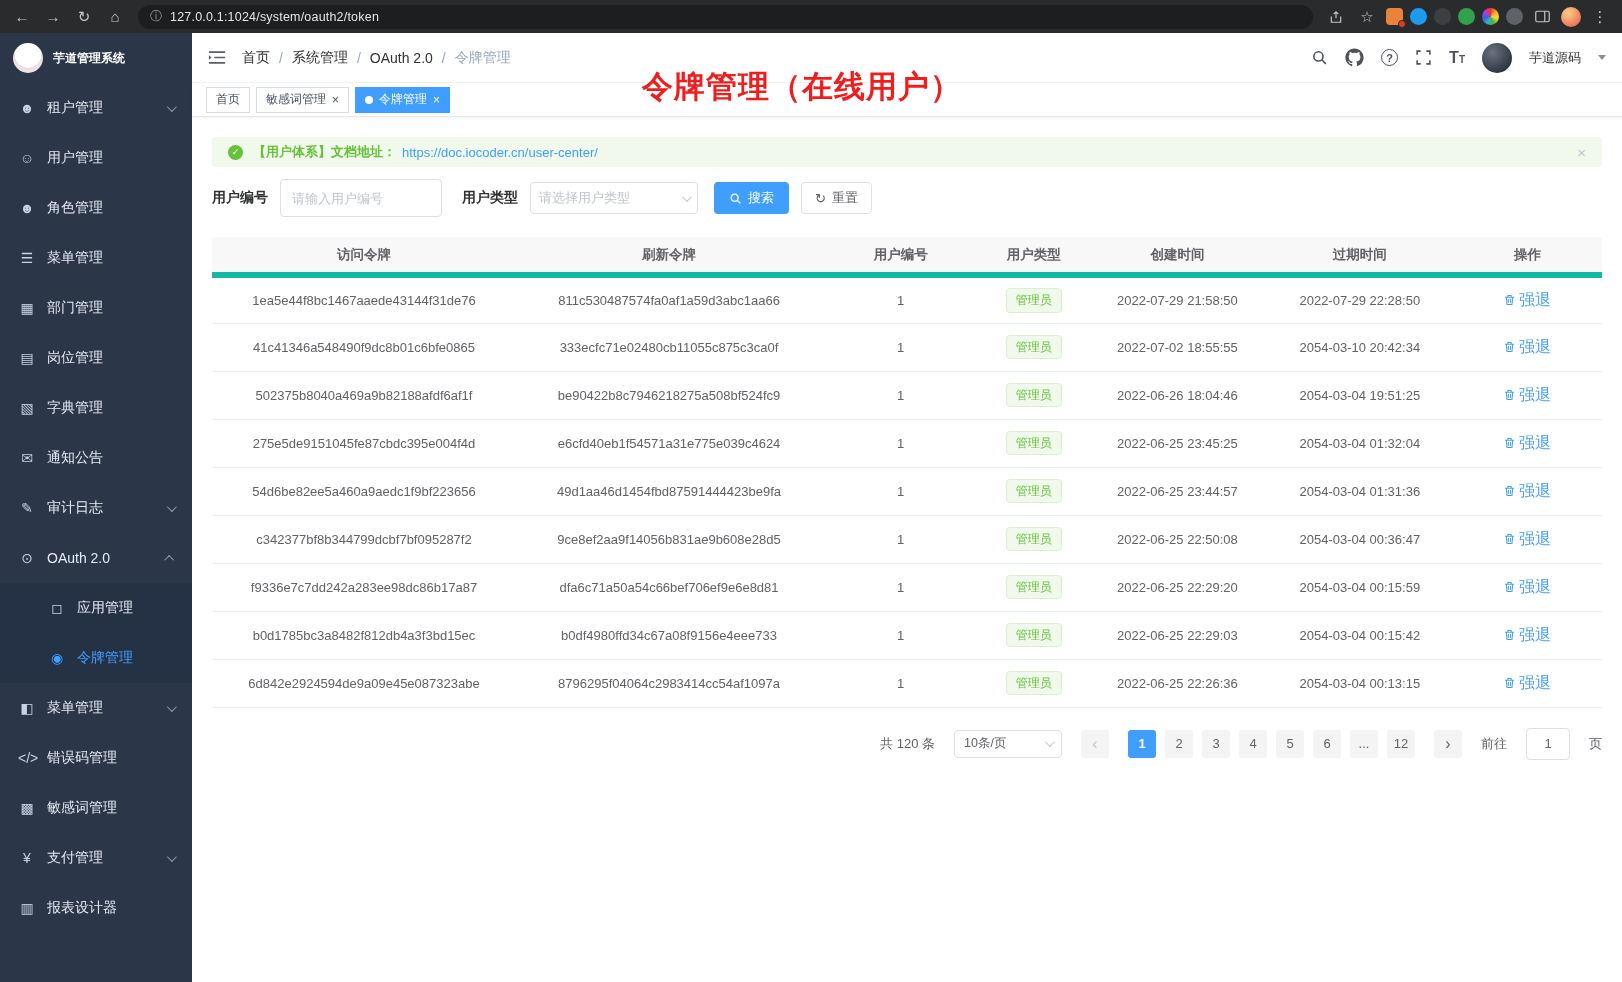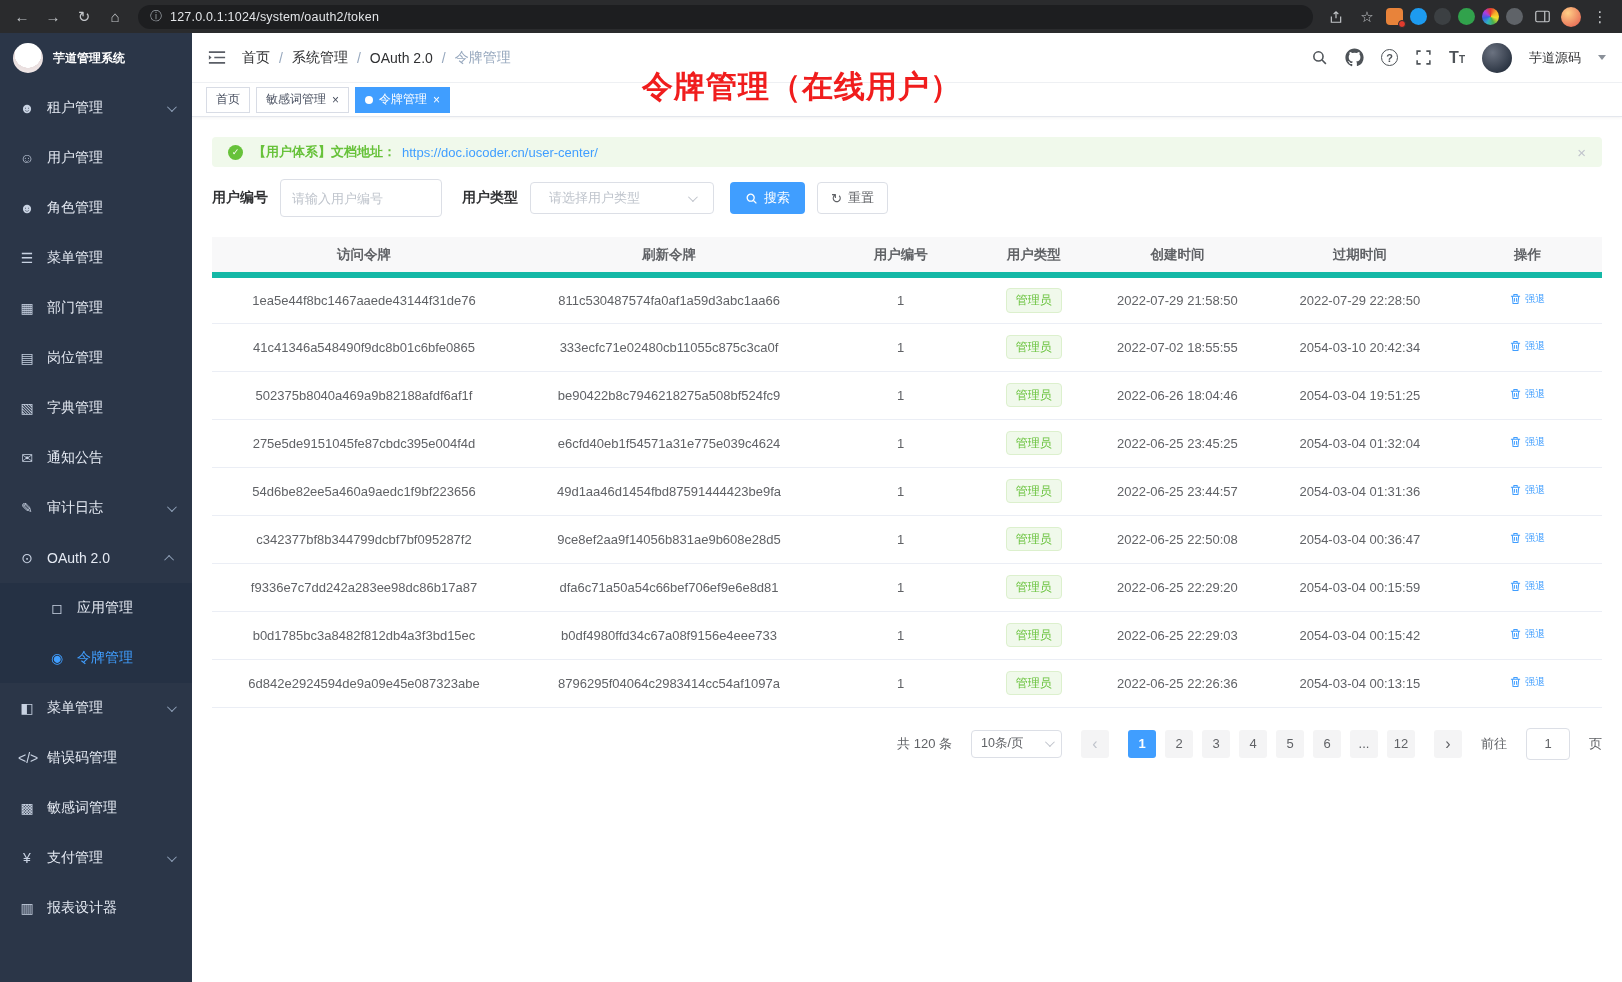--- a/index.html
+++ b/index.html
@@ -77,34 +77,34 @@
   .banner-text{color:var(--success);font-weight:700;}
   .banner-link{color:var(--primary);text-decoration:none;margin-left:6px;}
   .banner-close{margin-left:auto;color:#c0c4cc;font-size:15px;}
 
   .filters{display:flex;align-items:center;margin-top:12px;font-size:14px;}
   .f-label{font-weight:700;color:#303133;margin-right:12px;}
   .f-label.second{margin-left:20px;}
   .input,.goto-input{height:32px;border:1px solid #dcdfe6;border-radius:4px;padding:18px 11px;font-size:13px;color:#606266;outline:none;font-family:inherit;background:#fff;}
   .input{width:162px;}
   .input::placeholder,.sel-placeholder{color:#bfc4cc;}
-  .select{width:184px;height:32px;border:1px solid #dcdfe6;border-radius:4px;padding:0 18px;font-size:13px;display:flex;align-items:center;justify-content:space-between;background:#fff;}
+  .select{width:168px;height:32px;border:1px solid #dcdfe6;border-radius:4px;padding:0 8px;font-size:13px;display:flex;align-items:center;justify-content:space-between;background:#fff;}
   .sel-caret{width:7px;height:7px;border:solid #c0c4cc;border-width:0 1.3px 1.3px 0;transform:rotate(45deg) translateY(-2px);flex-shrink:0;}
   .btn-primary{height:32px;padding:0 15px;background:var(--primary);color:#fff;border:none;border-radius:4px;font-size:13px;display:inline-flex;align-items:center;gap:6px;margin-left:16px;font-family:inherit;}
   .btn-plain{height:32px;padding:0 13px;background:#fff;color:#606266;border:1px solid #dcdfe6;border-radius:4px;font-size:13px;display:inline-flex;align-items:center;gap:6px;margin-left:12px;font-family:inherit;}
   .reset-ic{font-size:13px;}
 
   .table{margin-top:20px;width:100%;border-collapse:collapse;table-layout:fixed;font-size:13px;color:#606266;}
   .table th{height:38px;background:#f8f8f9;font-weight:700;color:#606266;font-size:13.5px;border-bottom:6px solid #14b8a6;text-align:center;}
   .table td{height:48px;border-bottom:1px solid #ebeef5;text-align:center;white-space:nowrap;overflow:hidden;}
   .badge-success{display:inline-block;padding:3px 9px;border-radius:4px;background:#f0f9eb;border:1px solid #dcf0cd;color:var(--success);font-size:12px;line-height:1.4;}
-  .action-link{color:var(--primary);display:inline-flex;align-items:center;gap:4px;text-decoration:none;font-size:10px;}
+  .action-link{color:var(--primary);display:inline-flex;align-items:center;gap:4px;text-decoration:none;font-size:16px;}
 
   .pagination{display:flex;justify-content:flex-end;align-items:center;margin-top:20px;gap:19px;font-size:13px;color:#606266;}
-  .pg-size{width:91px;height:28px;border:1px solid #dcdfe6;border-radius:4px;display:flex;align-items:center;justify-content:space-between;padding:0 9px;background:#fff;font-size:12.5px;}
+  .pg-size{width:108px;height:28px;border:1px solid #dcdfe6;border-radius:4px;display:flex;align-items:center;justify-content:space-between;padding:0 9px;background:#fff;font-size:12.5px;}
   .page-list{display:inline-flex;gap:9px;}
   .pg-btn{min-width:28px;height:28px;background:#f4f4f5;border:none;border-radius:3px;color:#606266;font-size:13px;display:inline-flex;align-items:center;justify-content:center;font-family:inherit;}
   .pg-btn.active{background:var(--primary);color:#fff;font-weight:700;}
   .pg-nav{font-size:16px;}
   .pg-nav.prev{color:#c0c4cc;}
   .goto-input{width:44px;text-align:center;padding:0 4px;}
 
   .annotation{position:absolute;left:642px;top:66px;font-size:31px;font-weight:700;color:var(--annotation-red);letter-spacing:1px;white-space:nowrap;z-index:50;}
 </style>
 </head>

